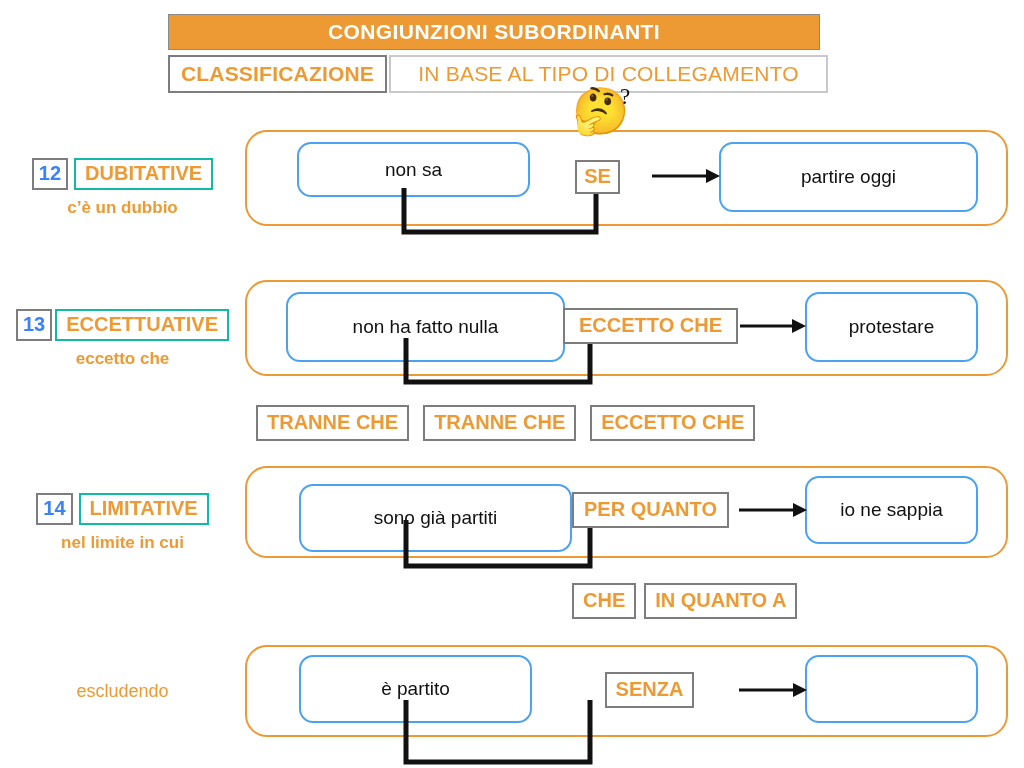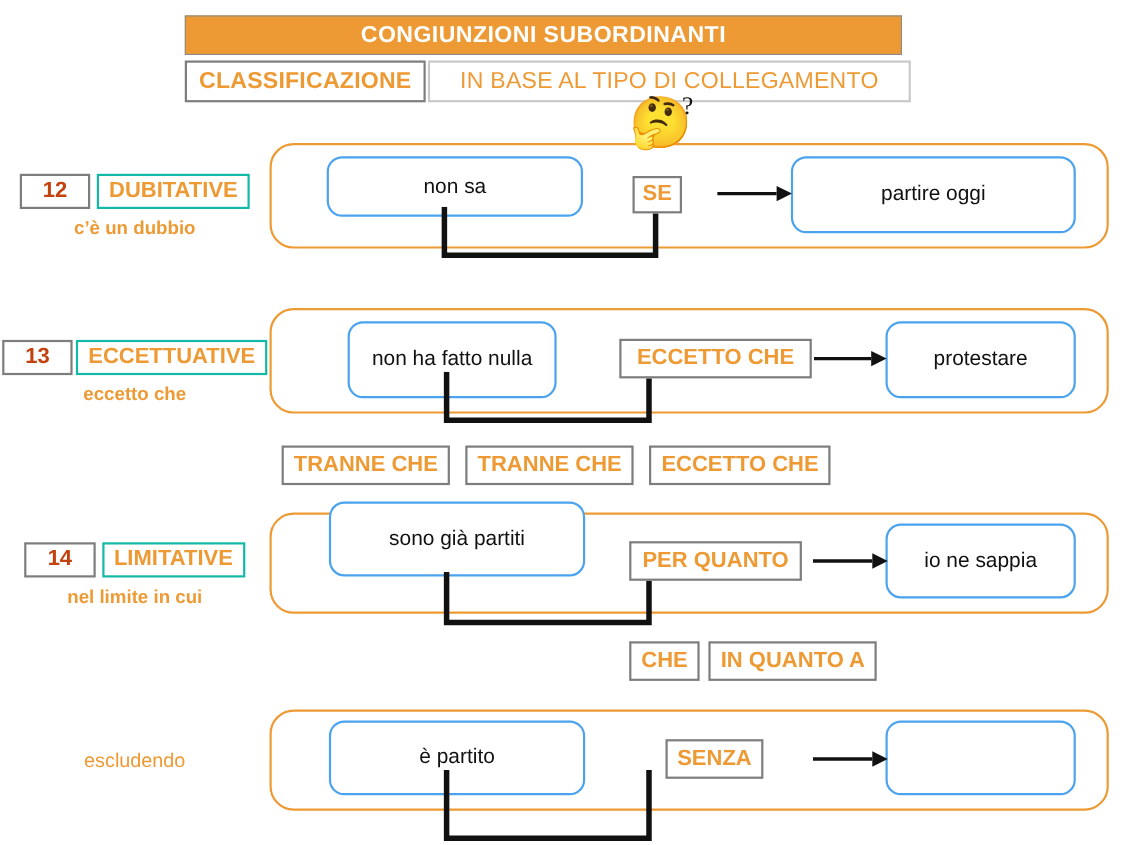--- a/index.html
+++ b/index.html
@@ -58,25 +58,25 @@
 
   
   .row-label-block { width: 245px; }
   .label-line {
     display: flex; align-items: stretch; justify-content: center;
     gap: 6px;
   }
   .num-box {
     border: 2px solid #7d7d7d;
     background: #fff;
-    color: #c2410c;
+    color: #3b82f6;
     font-weight: bold;
     font-size: 20px;
     min-width: 32px;
-    padding: 2px 19px 3px;
+    padding: 2px 5px 3px;
     display: flex; align-items: center; justify-content: center;
     box-sizing: border-box;
   }
   .cat-box {
     border: 2px solid #14b8a6;
     background: #fff;
     color: #ee9a34;
     font-weight: bold;
     font-size: 20px;
     padding: 2px 9px 3px;
@@ -194,21 +194,21 @@
 <div class="abs row-label-block" style="left:0px; top:309px;">
   <div class="label-line" style="gap:3px;">
     <div class="num-box">13</div>
     <div class="cat-box">ECCETTUATIVE</div>
   </div>
   <div class="sub-label">eccetto che</div>
 </div>
 
 <div class="abs orange-container" style="left:245px; top:280px; width:763px; height:96px;"></div>
 
-<div class="abs blue-box" style="left:316px; top:292px; width:190px; height:70px;">non ha fatto nulla</div>
+<div class="abs blue-box" style="left:286px; top:292px; width:279px; height:70px;">non ha fatto nulla</div>
 
 <div class="abs blue-box" style="left:805px; top:292px; width:173px; height:70px;">protestare</div>
 
 <svg class="abs bracket" style="left:402px; top:338px; width:212px; height:50px;" viewBox="0 0 212 50">
   <path d="M4,0 L4,44 L188,44 L188,0" fill="none" stroke="#111111" stroke-width="5"></path>
 </svg>
 
 <div class="abs conj-box" style="left:563px; top:308px; width:175px; height:36px;">ECCETTO CHE</div>
 
 <svg class="abs arrow" style="left:740px; top:313px; width:68px; height:26px;" viewBox="0 0 68 26">
@@ -225,21 +225,21 @@
 <div class="abs row-label-block" style="left:0px; top:493px;">
   <div class="label-line">
     <div class="num-box">14</div>
     <div class="cat-box">LIMITATIVE</div>
   </div>
   <div class="sub-label">nel limite in cui</div>
 </div>
 
 <div class="abs orange-container" style="left:245px; top:466px; width:763px; height:92px;"></div>
 
-<div class="abs blue-box" style="left:299px; top:456px; width:233px; height:68px;">sono già partiti</div>
+<div class="abs blue-box" style="left:299px; top:484px; width:273px; height:68px;">sono già partiti</div>
 
 <div class="abs blue-box" style="left:805px; top:476px; width:173px; height:68px;">io ne sappia</div>
 
 <svg class="abs bracket" style="left:402px; top:520px; width:212px; height:52px;" viewBox="0 0 212 52">
   <path d="M4,0 L4,46 L188,46 L188,0" fill="none" stroke="#111111" stroke-width="5"></path>
 </svg>
 
 <div class="abs conj-box" style="left:572px; top:492px; width:157px; height:36px;">PER QUANTO</div>
 
 <svg class="abs arrow" style="left:739px; top:497px; width:70px; height:26px;" viewBox="0 0 70 26">

